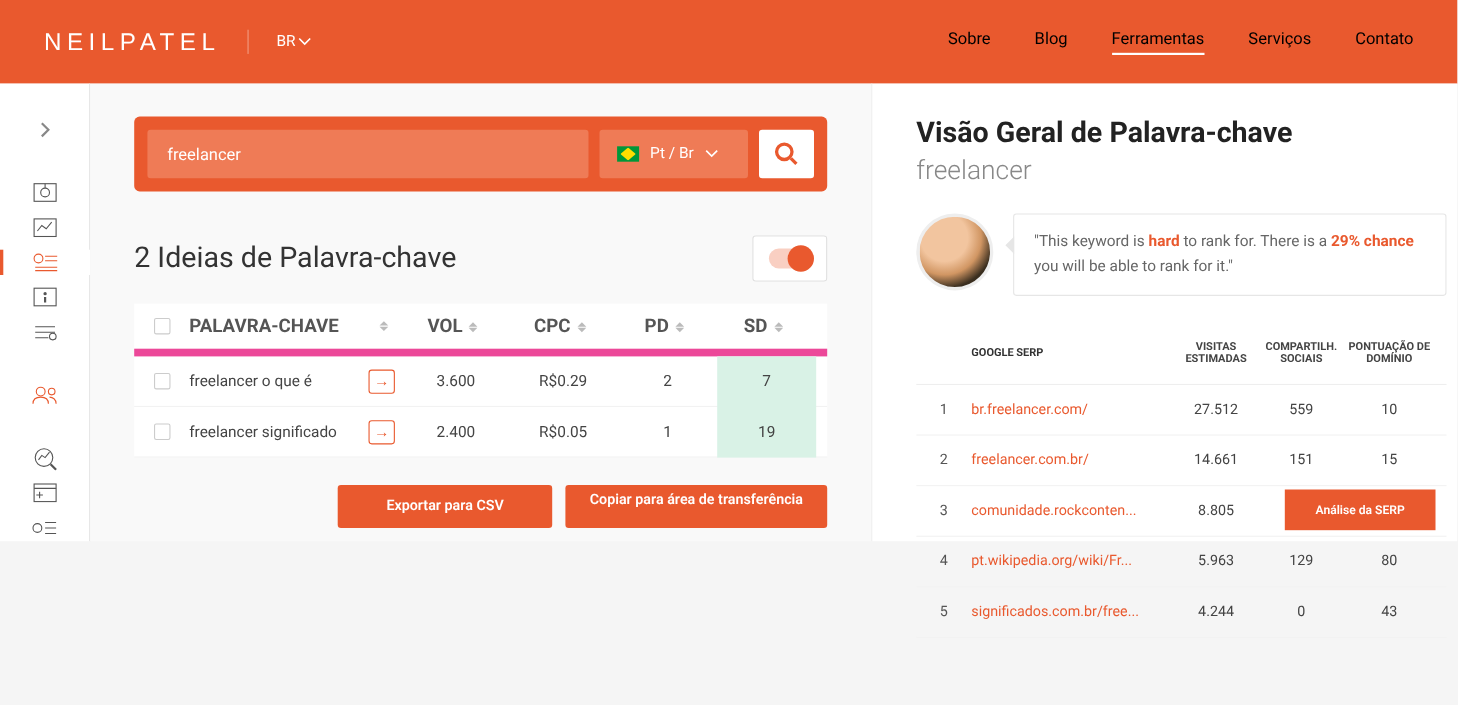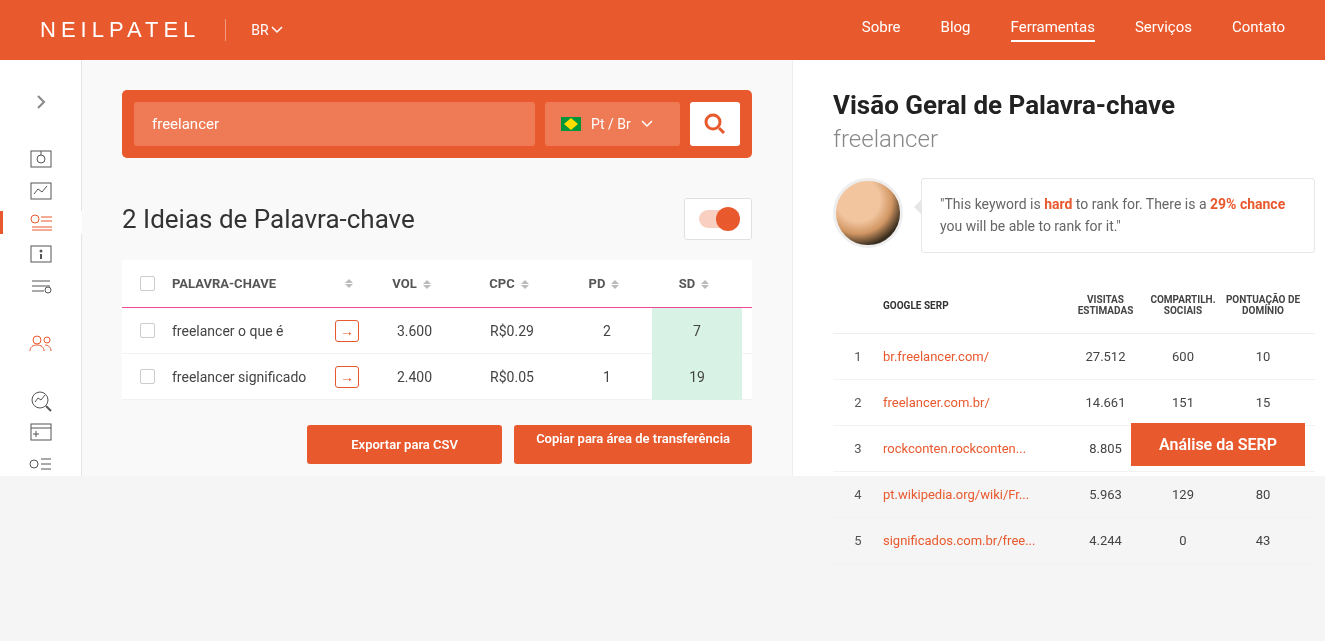--- a/index.html
+++ b/index.html
@@ -1,22 +1,22 @@
 <!DOCTYPE html>
 <html><head>
 <meta charset="utf-8">
 <style>
 *{margin:0;padding:0;box-sizing:border-box;font-family:-apple-system,BlinkMacSystemFont,"Segoe UI",Roboto,sans-serif}
 body{width:1325px;height:641px;overflow:hidden;background:#f5f5f5}
-.topbar{height:60px;background:#e9592e;display:flex;align-items:center;padding:0 40px;color:#fff}
+.topbar{height:76px;background:#e9592e;display:flex;align-items:center;padding:0 40px;color:#fff}
 .logo{font-size:22px;font-weight:300;letter-spacing:5px;font-family:Arial,sans-serif}
 .divider-v{width:1px;height:22px;background:rgba(255,255,255,.4);margin:0 25px}
 .locale{display:flex;align-items:center;gap:2px;cursor:pointer;font-size:14px}
 .nav{margin-left:auto;display:flex;gap:40px}
-.nav a{color:#ffffff;text-decoration:none;font-size:15px;padding-bottom:4px}
+.nav a{color:#000000;text-decoration:none;font-size:15px;padding-bottom:4px}
 .nav a.active{border-bottom:2px solid #fff}
 .layout{display:flex;height:416px}
 .sidebar{width:82px;background:#fff;border-right:1px solid #e5e5e5;display:flex;flex-direction:column;align-items:center;padding-top:30px;gap:8px}
 .side-ico{width:82px;height:40px;display:flex;align-items:center;justify-content:center;cursor:pointer;color:#555}
 .side-ico.active{border-left:3px solid #e9592e;color:#e9592e;background:#fff}
 .side-gap{height:30px}
 .main{flex:1;display:flex}
 .left-pane{width:710px;padding:30px 40px 0 40px;background:#f9f9f9;overflow:hidden}
 .right-pane{flex:1;background:#fff;padding:30px 10px 0 40px;border-left:1px solid #eee;position:relative}
 .searchbar{background:#e9592e;padding:12px;border-radius:5px;display:flex;gap:10px;align-items:center}
@@ -25,21 +25,21 @@
 .locale-sel{height:44px;background:#ef7b56;border-radius:3px;display:flex;align-items:center;padding:0 16px;gap:10px;color:#fff;cursor:pointer;font-size:14px;min-width:135px}
 .search-btn{width:50px;height:44px;background:#fff;border-radius:3px;display:flex;align-items:center;justify-content:center;cursor:pointer;color:#e9592e}
 .section-head{display:flex;align-items:center;margin-top:40px}
 .section-head h2{font-size:26px;font-weight:400;color:#333}
 .toggle-wrap{margin-left:auto;display:flex;border:1px solid #e0e0e0;border-radius:3px;overflow:hidden}
 .toggle{width:66px;height:40px;display:flex;align-items:center;justify-content:center;background:#fff;position:relative}
 .toggle-track{width:38px;height:18px;background:#f9cfc2;border-radius:10px;position:relative}
 .toggle-knob{position:absolute;right:-3px;top:-3px;width:24px;height:24px;border-radius:50%;background:#e9592e}
 .filters-btn{width:90px;height:40px;display:flex;align-items:center;justify-content:center;font-size:13px;font-weight:600;color:#333;cursor:pointer;border-left:1px solid #e0e0e0}
 .kw-table{margin-top:20px;width:100%;background:#fff}
-.kw-head{display:flex;height:48px;align-items:center;font-size:13px;color:#555;font-weight:700;border-bottom:1px solid #ec4899}
+.kw-head{display:flex;height:48px;align-items:center;font-size:17px;color:#555;font-weight:700;border-bottom:7px solid #ec4899}
 .kw-row{display:flex;height:46px;align-items:center;font-size:14px;color:#444;border-bottom:1px solid #f2f2f2}
 .col-chk{width:50px;display:flex;justify-content:center}
 .col-kw{width:195px;padding-right:8px;display:flex;align-items:center;gap:8px}
 .kw-text{flex:1}
 .col-vol{width:95px;text-align:center}
 .col-cpc{width:100px;text-align:center}
 .col-pd{width:90px;text-align:center}
 .col-sd{width:90px;text-align:center}
 .sd-cell{background:#d9f2e6;height:46px;display:flex;align-items:center;justify-content:center}
 .chkbox{width:15px;height:15px;border:1px solid #ccc;background:#fff;border-radius:2px}
@@ -59,21 +59,21 @@
 .bubble::before{content:"";position:absolute;left:-8px;top:20px;width:0;height:0;border-top:8px solid transparent;border-bottom:8px solid transparent;border-right:8px solid #e6e6e6}
 .hl{color:#e9592e;font-weight:700}
 .serp-table{margin-top:25px;width:100%}
 .serp-head{display:flex;height:56px;align-items:center;font-size:10px;font-weight:700;color:#333;border-bottom:1px solid #eee}
 .serp-row{display:flex;height:46px;align-items:center;font-size:13px;border-bottom:1px solid #f2f2f2}
 .s-rank{width:50px;text-align:center;color:#555}
 .s-url{width:185px;color:#e9592e;overflow:hidden;text-overflow:ellipsis;white-space:nowrap;padding-right:8px}
 .s-visits{width:75px;text-align:center;color:#444}
 .s-social{width:80px;text-align:center;color:#444}
 .s-dom{width:80px;text-align:center;color:#444}
-.serp-btn{position:absolute;bottom:10px;right:20px;background:#e9592e;color:#fff;padding:12px 28px;font-size:16px;font-weight:600;cursor:pointer}
+.serp-btn{position:absolute;bottom:10px;right:20px;background:#e9592e;color:#fff;padding:12px 28px;font-size:11px;font-weight:600;cursor:pointer}
 .flag{width:20px;height:14px;background:linear-gradient(#009739 33%,#009739 33%);position:relative;display:inline-block}
 .flag::after{content:"";position:absolute;left:3px;top:1px;width:14px;height:12px;background:#fedd00;clip-path:polygon(50% 0,100% 50%,50% 100%,0 50%)}
 svg{display:block}
 </style>
 </head>
 <body>
 
 <div class="topbar">
   <div class="logo">NEILPATEL</div>
   <div class="divider-v"></div>
@@ -281,33 +281,33 @@
           <div class="s-rank"></div>
           <div class="s-url" style="color:#333">GOOGLE SERP</div>
           <div class="s-visits">VISITAS ESTIMADAS</div>
           <div class="s-social">COMPARTILH. SOCIAIS</div>
           <div class="s-dom">PONTUAÇÃO DE DOMÍNIO</div>
         </div>
         <div class="serp-row">
           <div class="s-rank">1</div>
           <div class="s-url">br.freelancer.com/</div>
           <div class="s-visits">27.512</div>
-          <div class="s-social">600</div>
+          <div class="s-social">559</div>
           <div class="s-dom">10</div>
         </div>
         <div class="serp-row">
           <div class="s-rank">2</div>
           <div class="s-url">freelancer.com.br/</div>
           <div class="s-visits">14.661</div>
           <div class="s-social">151</div>
           <div class="s-dom">15</div>
         </div>
         <div class="serp-row">
           <div class="s-rank">3</div>
-          <div class="s-url">rockconten.rockconten...</div>
+          <div class="s-url">comunidade.rockconten...</div>
           <div class="s-visits">8.805</div>
           <div class="s-social">31</div>
           <div class="s-dom">27</div>
         </div>
         <div class="serp-row">
           <div class="s-rank">4</div>
           <div class="s-url">pt.wikipedia.org/wiki/Fr...</div>
           <div class="s-visits">5.963</div>
           <div class="s-social">129</div>
           <div class="s-dom">80</div>

